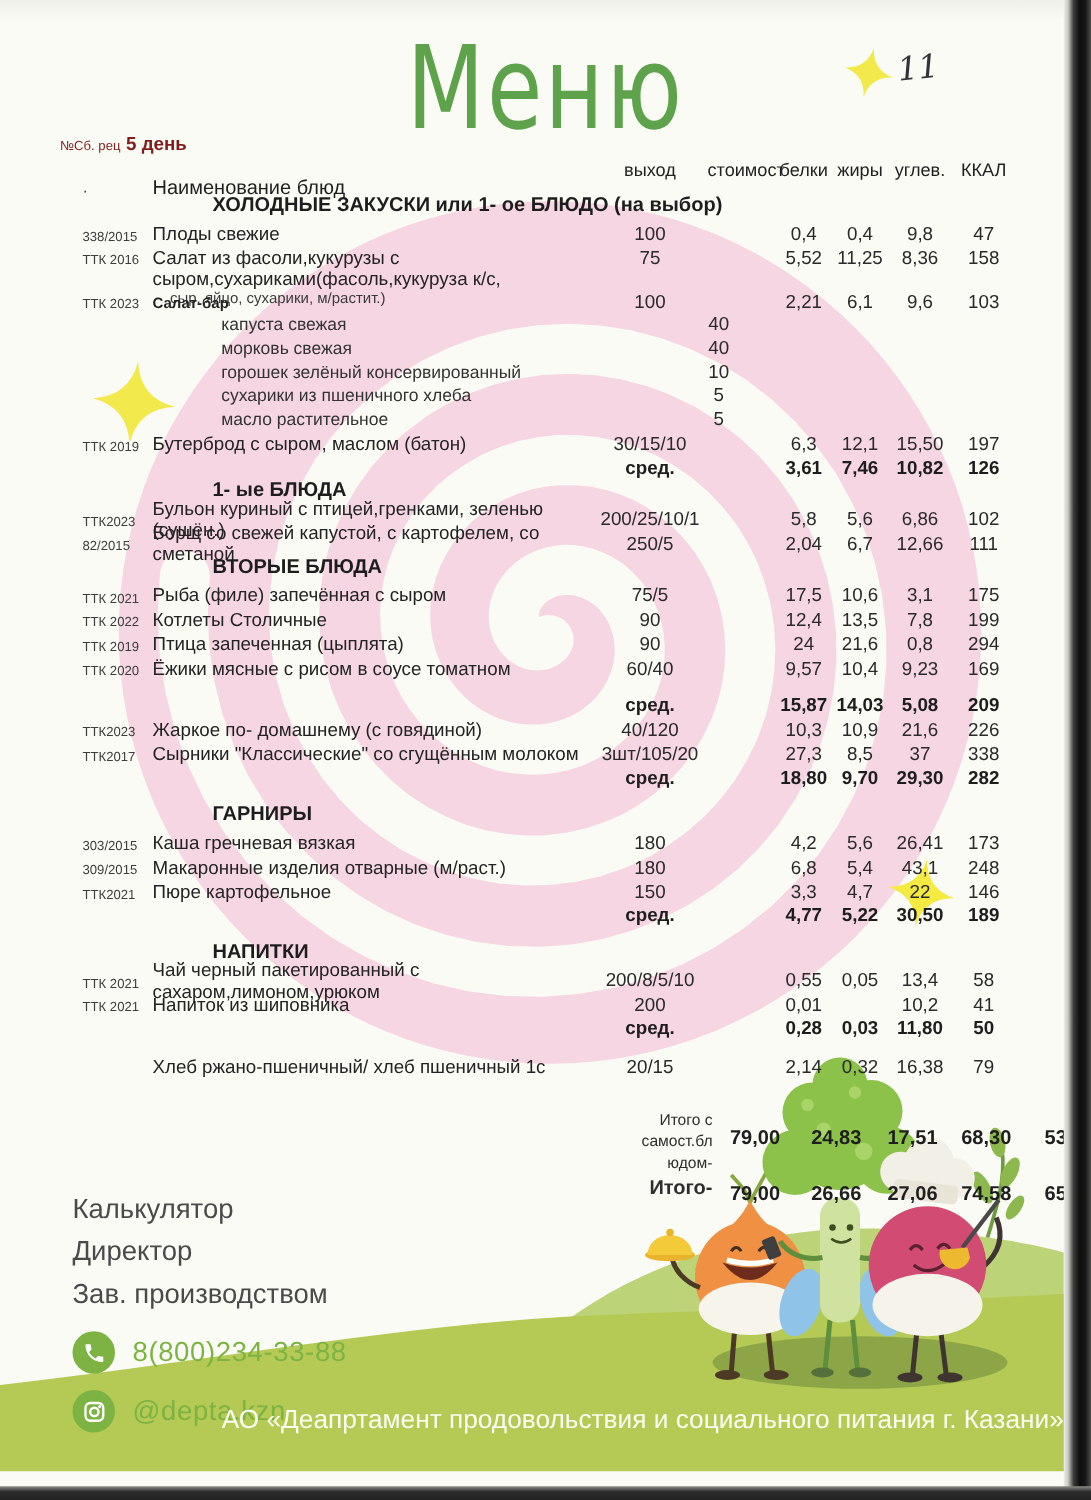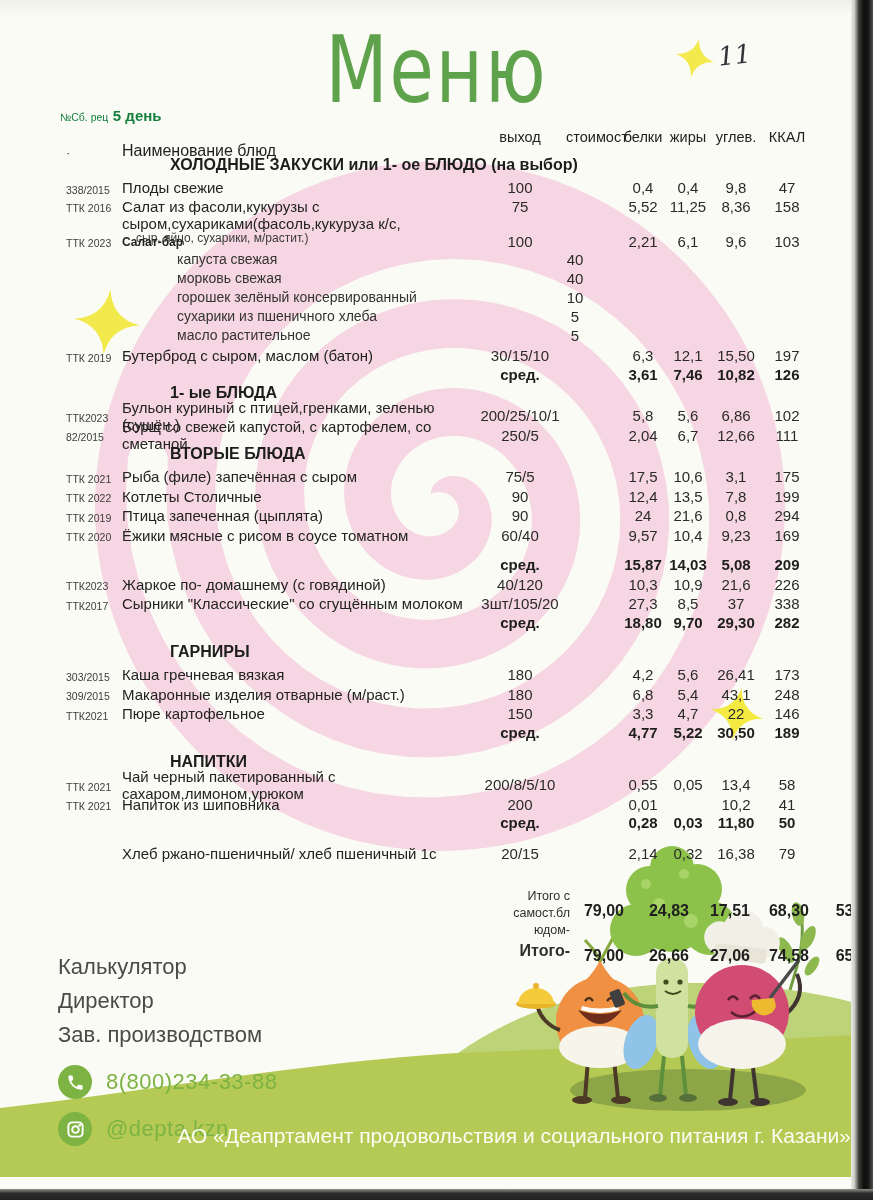--- a/index.html
+++ b/index.html
@@ -18,21 +18,21 @@
     background:linear-gradient(#8f8f8a,#2c2c2c 40%,#222);}
   
   #bg{position:absolute;left:0;top:0;z-index:0;}
   
   .title{position:absolute;left:0;top:28px;width:873px;text-align:center;z-index:2;
     font-family:"DejaVu Sans",sans-serif;font-size:72px;font-weight:normal;
     color:#5fa24c;transform:scaleY(1.28);letter-spacing:2px;}
   .page-num{position:absolute;left:718px;top:40px;z-index:2;
     font-family:"DejaVu Serif",serif;font-style:italic;font-size:26px;color:#33333a;
     transform:rotate(-6deg);}
-  .day-label{position:absolute;left:60px;top:107px;z-index:2;color:#15803d;}
+  .day-label{position:absolute;left:48px;top:107px;z-index:2;color:#7f1d1d;}
   .day-label .sm{font-size:10.5px;}
   .day-label .bd{font-size:15px;font-weight:bold;}
   
   .t-head{position:absolute;left:60px;top:129px;width:746px;display:flex;z-index:2;}
   .t-rows{position:absolute;left:60px;top:156px;width:746px;z-index:2;}
   .t-row{display:flex;align-items:flex-start;}
   .cell{flex:none;text-align:center;font-size:15px;color:#2a2a2a;line-height:1.15;}
   .c-code{width:56px;text-align:left;font-size:10.5px;color:#3d3d3d;padding:4px 0 0 6px;white-space:nowrap;}
   .c-name{width:352px;text-align:left;font-size:15px;color:#232323;}
   .c-out {width:92px;}

